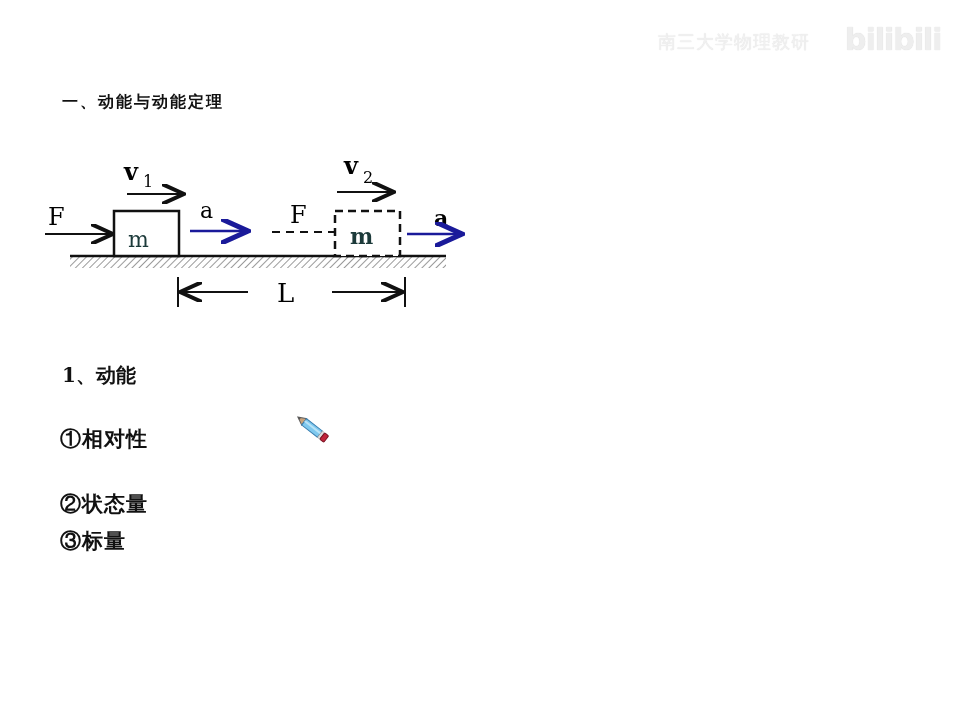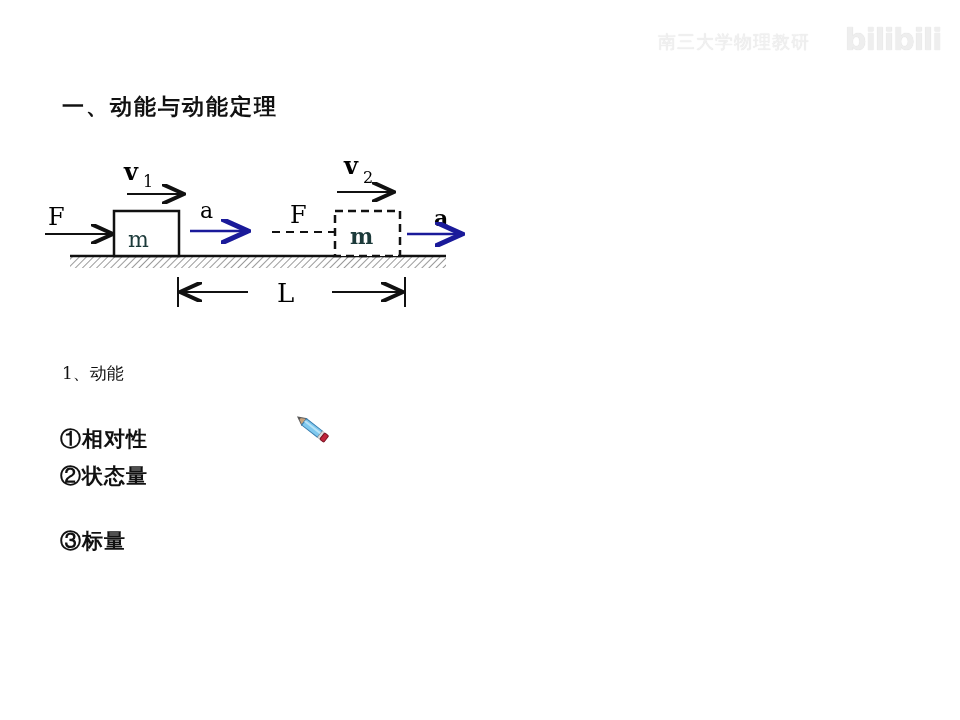--- a/index.html
+++ b/index.html
@@ -3,25 +3,25 @@
 <meta charset="utf-8">
 <style>
   html, body { margin:0; padding:0; }
   body { width:960px; height:720px; background:#ffffff; position:relative; overflow:hidden;
          font-family:"DejaVu Serif", "Liberation Serif", serif; color:#111; }
   .watermark { position:absolute; left:658px; top:30px; font-size:18px; color:#f1f1f1;
                font-family:"DejaVu Sans", sans-serif; letter-spacing:1px;
                text-shadow:0 0 1px #d8d8d8; }
   .wm-logo { position:absolute; left:845px; top:22px; font-size:30px; font-weight:bold; color:#eeeeee;
              font-family:"DejaVu Sans", sans-serif; text-shadow:0 0 1px #d0d0d0; letter-spacing:-1px; }
-  .title { position:absolute; left:62px; top:92px; font-size:22px; font-weight:bold; letter-spacing:2px; }
+  .title { position:absolute; left:62px; top:92px; font-size:16px; font-weight:bold; letter-spacing:2px; }
   .diagram { position:absolute; left:30px; top:150px; }
-  .section { position:absolute; left:62px; top:362px; font-size:17px; font-weight:normal;text-align:center; }
+  .section { position:absolute; left:62px; top:362px; font-size:20px; font-weight:bold;text-align:center; }
   .item { position:absolute; left:60px; font-size:21px; font-weight:bold; letter-spacing:1px; }
-  .item1 { top:425px;font-family:Liberation Mono, monospace; } .item2 { top:462px; } .item3 { top:527px; }
+  .item1 { top:425px;font-family:Liberation Mono, monospace; } .item2 { top:490px; } .item3 { top:527px; }
   .pencil { position:absolute; left:290px; top:406px; }
 </style>
 </head>
 <body>
 
 <div class="watermark">南三大学物理教研</div>
 <div class="wm-logo">bilibili</div>
 
 <div class="title">一、动能与动能定理</div>
 

